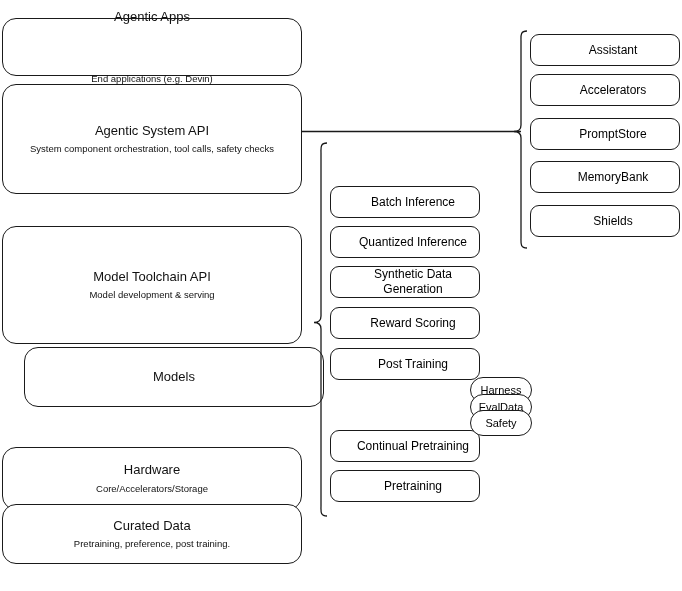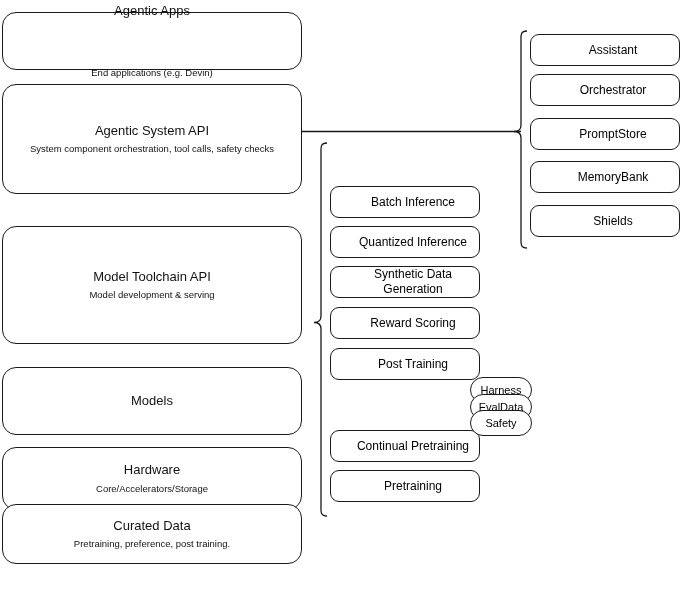--- a/index.html
+++ b/index.html
@@ -99,36 +99,36 @@
     fill: none;
     stroke: #1a1a1a;
     stroke-width: 1.3;
   }
 </style>
 </head>
 <body>
 
 <div id="canvas">
 
-  <div class="node layer" style="top:12px; height:58px;gap:44px;">
+  <div class="node layer" style="top:18px; height:58px;gap:44px;">
     <div class="title">Agentic Apps</div>
     <div class="subtitle">End applications (e.g. Devin)</div>
   </div>
 
   <div class="node layer" style="top:84px; height:110px;">
     <div class="title">Agentic System API</div>
     <div class="subtitle">System component orchestration, tool calls, safety checks</div>
   </div>
 
   <div class="node layer" style="top:226px; height:118px;">
     <div class="title">Model Toolchain API</div>
     <div class="subtitle">Model development &amp; serving</div>
   </div>
 
-  <div class="node layer" style="top:367px; height:68px;">
+  <div class="node layer" style="top:347px; height:60px;margin-left:22px;">
     <div class="title">Models</div>
   </div>
 
   <div class="node layer" style="top:447px; height:63px;">
     <div class="title">Hardware</div>
     <div class="subtitle">Core/Accelerators/Storage</div>
   </div>
 
   <div class="node layer" style="top:504px; height:60px;">
     <div class="title">Curated Data</div>
@@ -185,21 +185,21 @@
     <span>EvalData</span>
   </div>
   <div class="pill" style="top:410px;">
     <span>Safety</span>
   </div>
 
   <div class="node cap right" style="top:34px;">
     <span>Assistant</span>
   </div>
   <div class="node cap right" style="top:74px;">
-    <span>Orchestrator</span>
+    <span>Accelerators</span>
   </div>
   <div class="node cap right" style="top:118px;">
     <span>PromptStore</span>
   </div>
   <div class="node cap right" style="top:161px;">
     <span>MemoryBank</span>
   </div>
   <div class="node cap right" style="top:205px;">
     <span>Shields</span>
   </div>

